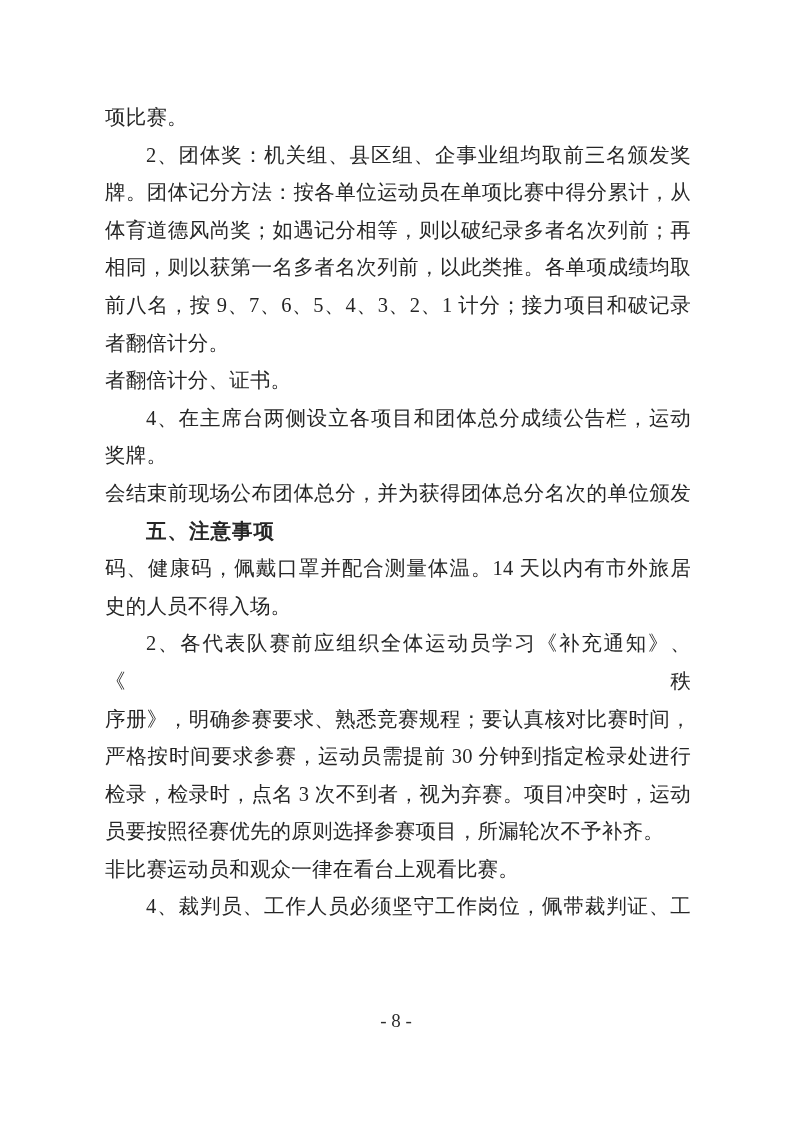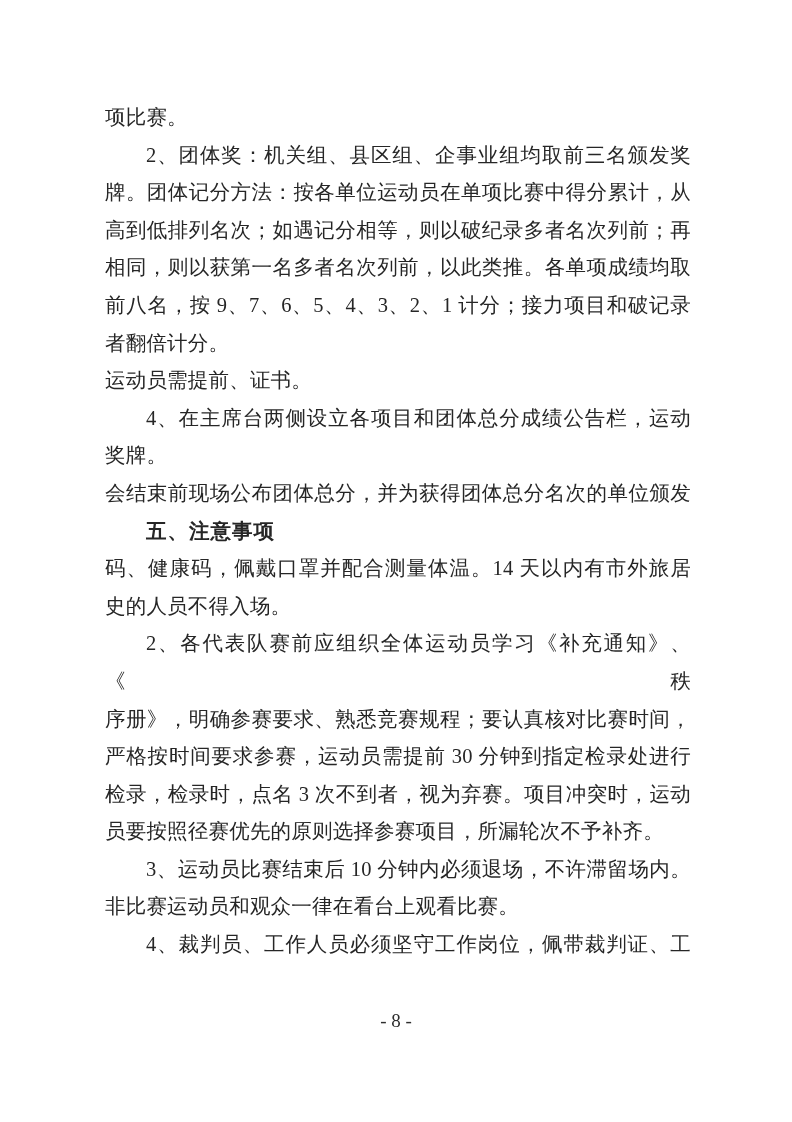--- a/index.html
+++ b/index.html
@@ -55,36 +55,35 @@
   }
 </style>
 </head>
 <body>
 
 <div class="page">
   <main class="body-text">
       <div class="line">项比赛。</div>
       <div class="line fill indent">2、团体奖：机关组、县区组、企事业组均取前三名颁发奖</div>
       <div class="line fill">牌。团体记分方法：按各单位运动员在单项比赛中得分累计，从</div>
-      <div class="line fill">高到低排列名次；如遇记分相等，则以破纪录多者名次列前；再</div>
+      <div class="line fill">体育道德风尚奖；如遇记分相等，则以破纪录多者名次列前；再</div>
       <div class="line fill">相同，则以获第一名多者名次列前，以此类推。各单项成绩均取</div>
       <div class="line fill">前八名，按 9、7、6、5、4、3、2、1 计分；接力项目和破记录</div>
       <div class="line">者翻倍计分。</div>
-      <div class="line">运动员需提前、证书。</div>
+      <div class="line">者翻倍计分、证书。</div>
       <div class="line fill indent">4、在主席台两侧设立各项目和团体总分成绩公告栏，运动</div>
       <div class="line">奖牌。</div>
       <div class="line fill">会结束前现场公布团体总分，并为获得团体总分名次的单位颁发</div>
       <div class="line indent bold">五、注意事项</div>
       <div class="line fill">码、健康码，佩戴口罩并配合测量体温。14 天以内有市外旅居</div>
       <div class="line">史的人员不得入场。</div>
       <div class="line fill indent">2、各代表队赛前应组织全体运动员学习《补充通知》、《秩</div>
       <div class="line fill">序册》，明确参赛要求、熟悉竞赛规程；要认真核对比赛时间，</div>
       <div class="line fill">严格按时间要求参赛，运动员需提前 30 分钟到指定检录处进行</div>
       <div class="line fill">检录，检录时，点名 3 次不到者，视为弃赛。项目冲突时，运动</div>
       <div class="line">员要按照径赛优先的原则选择参赛项目，所漏轮次不予补齐。</div>
-      <div class="line fill indent">3、运动员比赛结束后 10 分钟内必须退场，不许滞留场内。</div>
       <div class="line">非比赛运动员和观众一律在看台上观看比赛。</div>
       <div class="line fill indent">4、裁判员、工作人员必须坚守工作岗位，佩带裁判证、工</div>
     </main>
   <div class="footer">
     <span>- 8 -</span>
   </div>
 </div>
 
 </body></html>

